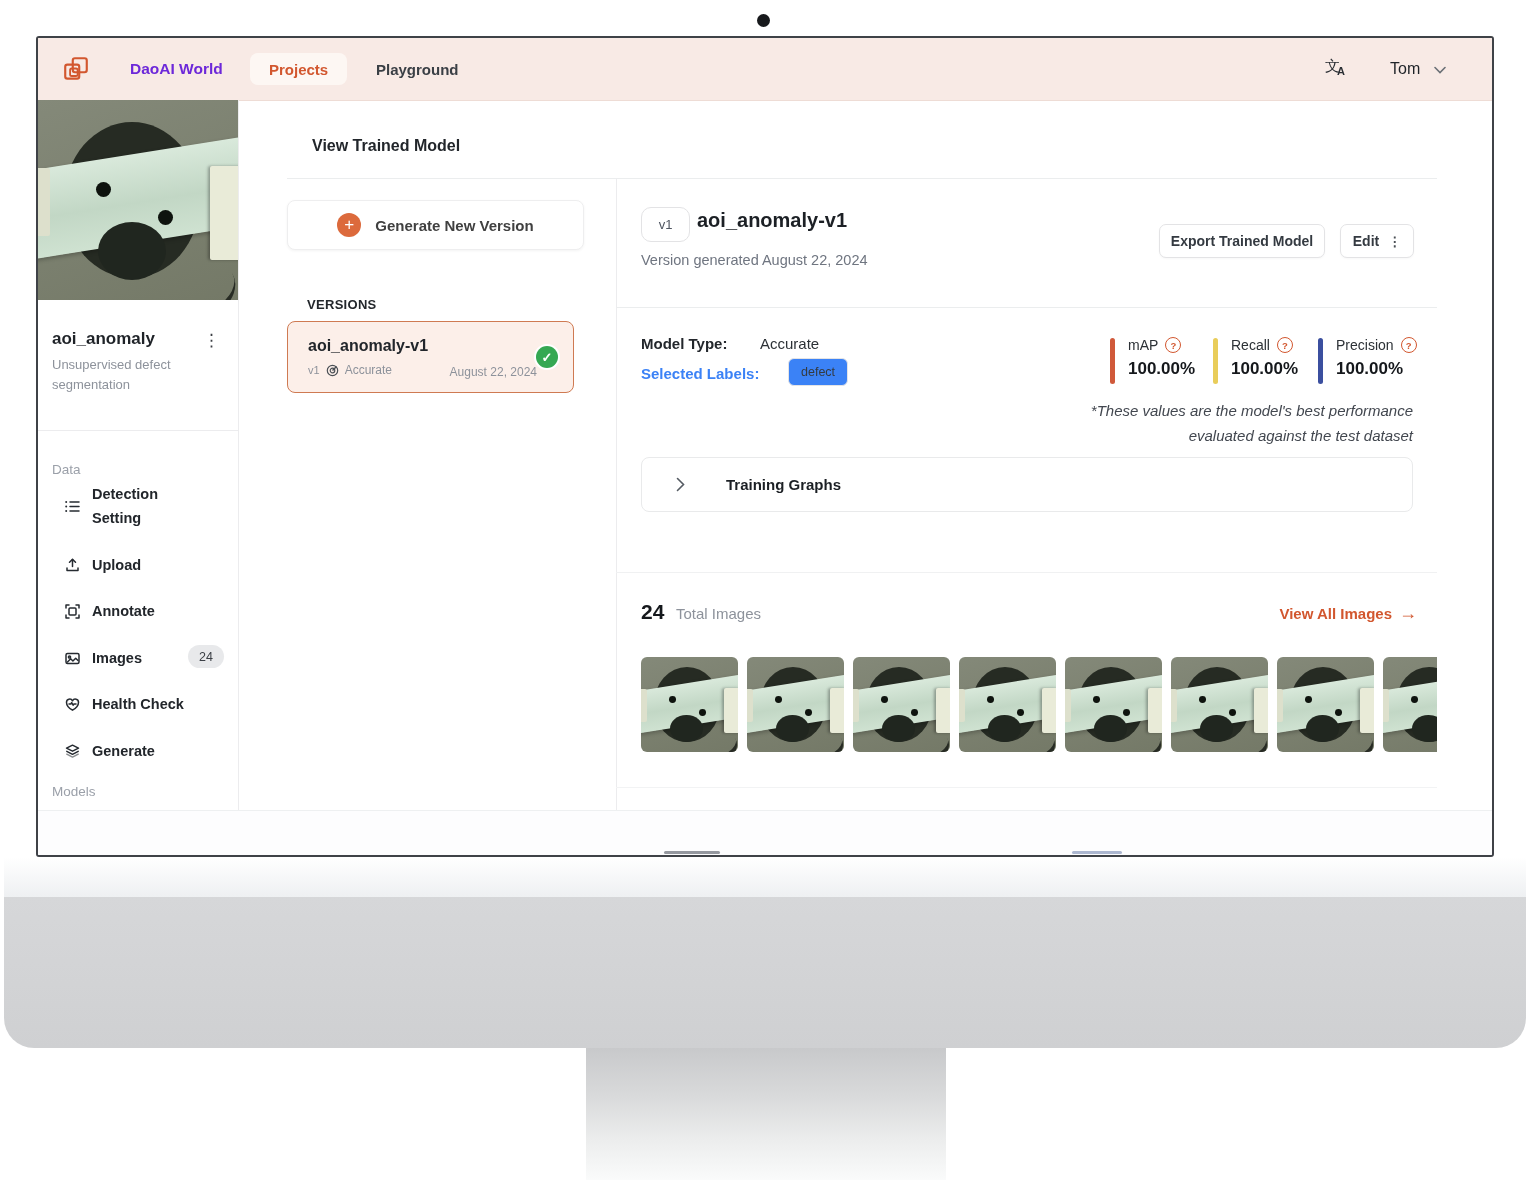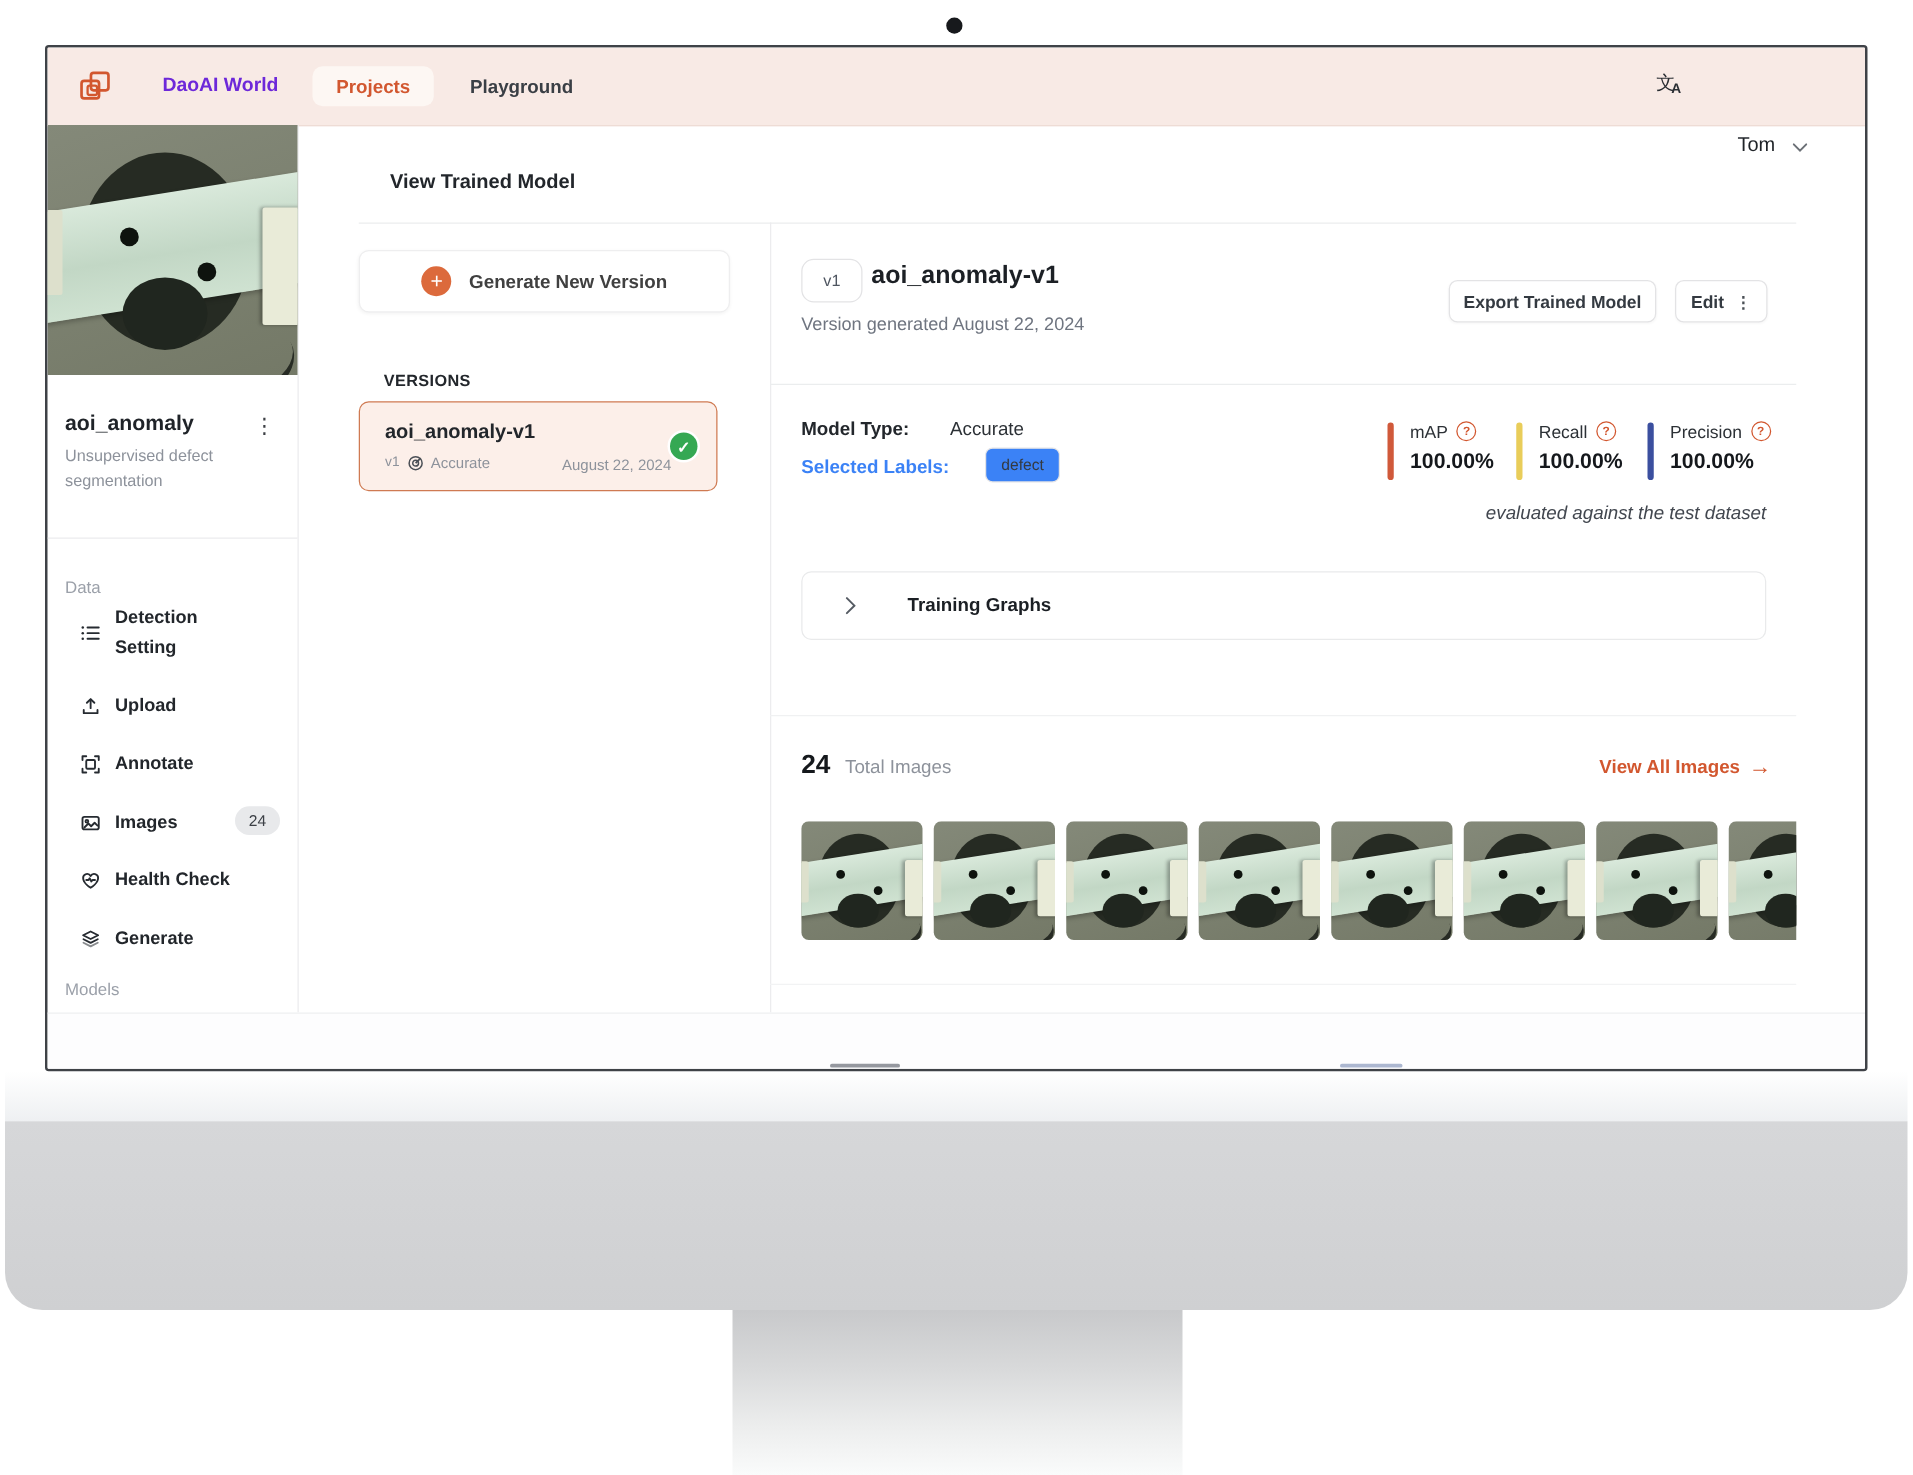--- a/index.html
+++ b/index.html
@@ -21,21 +21,21 @@
 
   
   .nav{position:absolute;left:0;top:0;width:100%;height:62px;background:#f8eae5;border-bottom:1px solid #eedcd5;}
   .logo-svg{position:absolute;left:24px;top:17px;}
   .brand{position:absolute;left:69px;top:0;height:62px;display:flex;align-items:center;font-size:15.5px;font-weight:700;color:#6d28d9;margin-left:23px;}
   .tab-chip{position:absolute;left:212px;top:15px;height:32px;padding:0 19px;display:flex;align-items:center;background:#fdf7f3;border-radius:8px;font-size:15px;font-weight:700;color:#d2572f;cursor:pointer;}
   .tab-plain{position:absolute;left:338px;top:0;height:62px;display:flex;align-items:center;font-size:15px;font-weight:700;color:#3a3f45;cursor:pointer;}
   .translate{position:absolute;left:1287px;top:19px;width:26px;height:26px;color:#2a2e33;cursor:pointer;}
   .trans-zh{position:absolute;left:0;top:0;font-size:15px;}
   .trans-a{position:absolute;left:12px;top:8px;font-size:11px;font-weight:700;}
-  .user{position:absolute;left:1352px;top:0;height:62px;display:flex;align-items:center;gap:14px;font-size:16px;color:#1f2328;cursor:pointer;margin-top:48px;}
+  .user{position:absolute;left:1352px;top:0;height:62px;display:flex;align-items:center;gap:14px;font-size:16px;color:#1f2328;cursor:pointer;}
   .chev-down{margin-top:2px;}
 
   
   .sidebar-border{position:absolute;left:200px;top:62px;width:1px;height:710px;background:#ececee;}
   .side-thumb{position:absolute;left:0;top:62px;width:200px;height:200px;}
   .proj-name{position:absolute;left:14px;top:291px;font-size:17px;font-weight:700;color:#1f2328;}
   .proj-kebab{position:absolute;left:165px;top:292px;font-size:17px;color:#3c3f44;cursor:pointer;letter-spacing:0;}
   .proj-desc{position:absolute;left:14px;top:317px;width:128px;font-size:13px;line-height:19.5px;color:#8d929b;}
   .side-divider{position:absolute;left:0;top:392px;width:200px;height:1px;background:#ececee;}
   .side-section{position:absolute;left:14px;font-size:13.5px;color:#9ba0a9;}
@@ -294,20 +294,21 @@
     <div>
       <div class="head">
         <span>Precision</span>
         <span class="help-ic">?</span>
       </div>
       <div class="val">100.00%</div>
     </div>
   </div>
 
   <div class="note">
+    <div>*These values are the model's best performance</div>
     <div>evaluated against the test dataset</div>
   </div>
 
   <div class="tg-card">
     <svg class="tg-chevron" width="9" height="15" viewBox="0 0 9 15" fill="none" stroke="#555b63" stroke-width="1.6" stroke-linecap="round">
           <polyline points="1.5,1.5 7.5,7.5 1.5,13.5"></polyline>
         </svg>
     <span class="tg-label">Training Graphs</span>
   </div>
 

